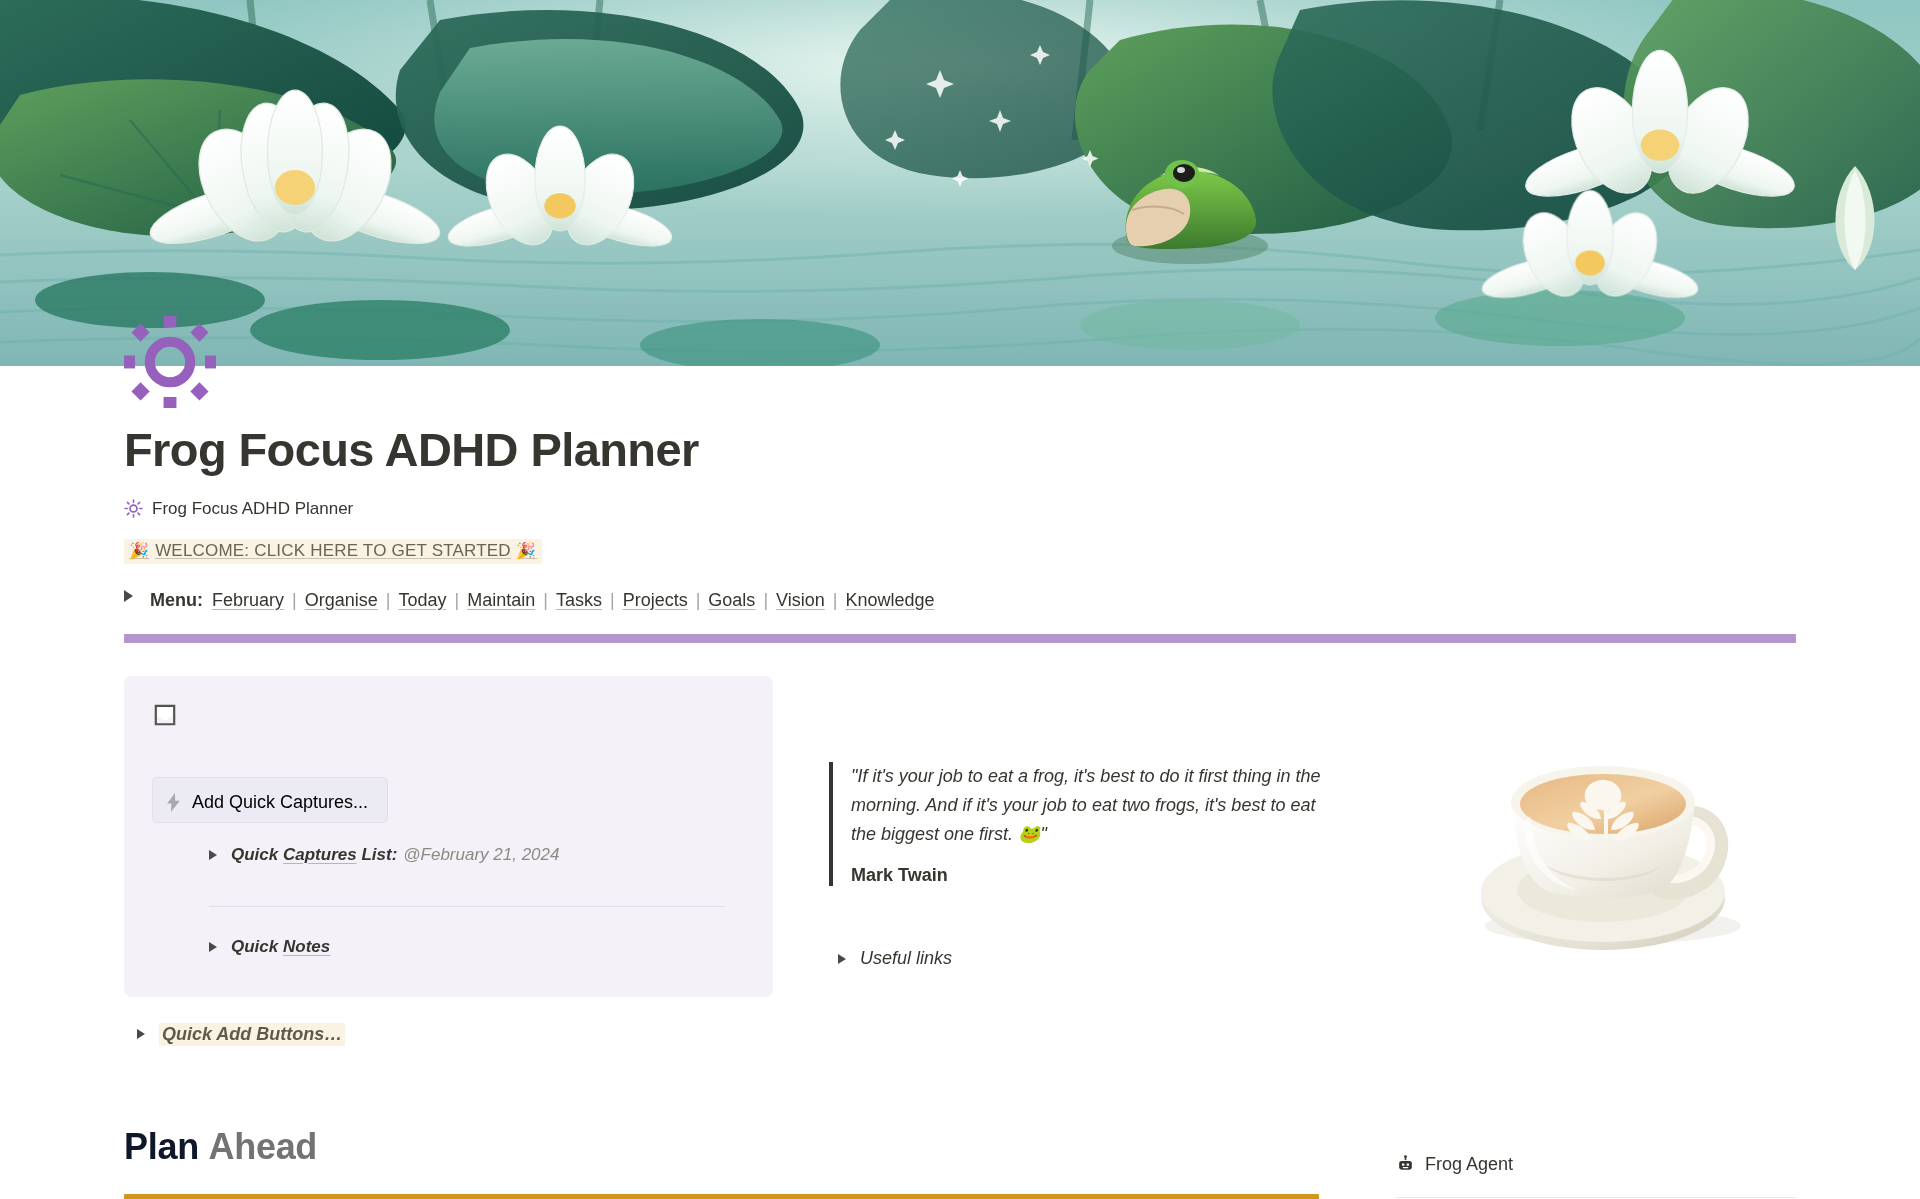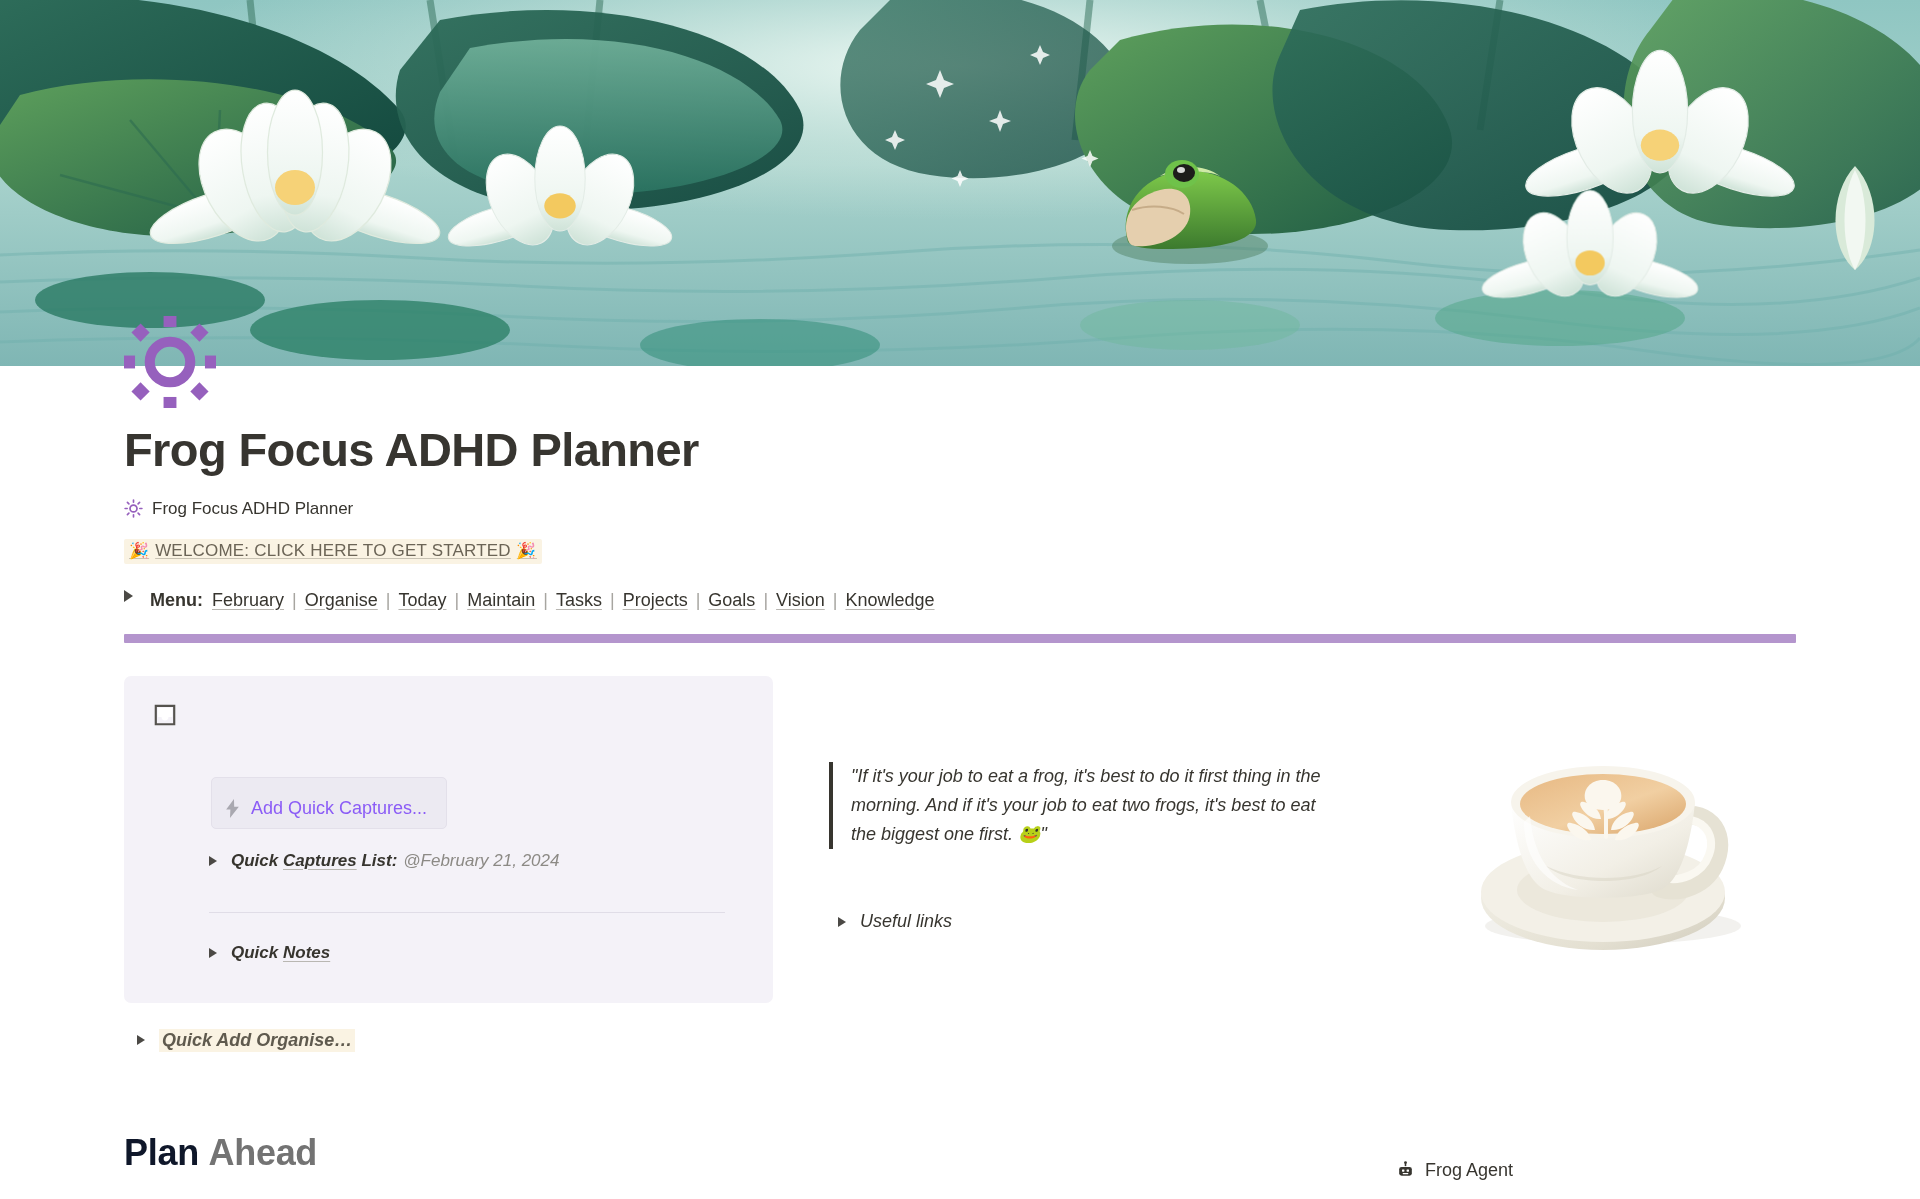--- a/index.html
+++ b/index.html
@@ -137,26 +137,25 @@
     padding: 26px 30px 40px 28px;
     min-height: 320px;
   }
   .inbox-icon { width: 26px; height: 26px; display:block; }
 
   .quick-btn {
     display: inline-flex;
     align-items: center;
     gap: 11px;
     margin-top: 49px;
-    margin-left: 59px;
     background: #eceaf2;
     border: 1px solid #e3e0ea;
     border-radius: 5px;
-    padding: 20px 19px 9px 13px;
-    color: #8b5cf6;
+    padding: 14px 19px 9px 13px;
+    color: #000000;
     font-size: 18px;
   }
   .bolt { width: 15px; height: 19px; display:block; flex:none; }
 
   .card-row {
     display: flex;
     align-items: center;
     margin-top: 22px;
     margin-left: 57px;
     font-size: 17px;
@@ -507,27 +506,28 @@
           <div class="card-row" style="margin-top:30px;">
             <span class="tri sm"></span>
             <span class="it-b">Quick</span>
             <span>&nbsp;</span>
             <span class="it-b-u">Notes</span>
           </div>
         </div>
 
         <div class="quick-add-row">
           <span class="tri sm"></span>
-          <span class="highlight-tan">Quick Add Organise…</span>
+          <span class="highlight-tan">Quick Add Buttons…</span>
         </div>
       </div>
 
       <div class="col-mid">
         <div class="quote">
           <div class="quote-text">"If it's your job to eat a frog, it's best to do it first thing in the morning. And if it's your job to eat two frogs, it's best to eat the biggest one first. 🐸"</div>
+          <div class="quote-author">Mark Twain</div>
         </div>
         <div class="useful-row">
           <span class="tri sm"></span>
           <span>Useful links</span>
         </div>
       </div>
 
       <div class="col-right">
         <div class="coffee-wrap">
           <svg viewBox="0 0 330 330" aria-hidden="true">

